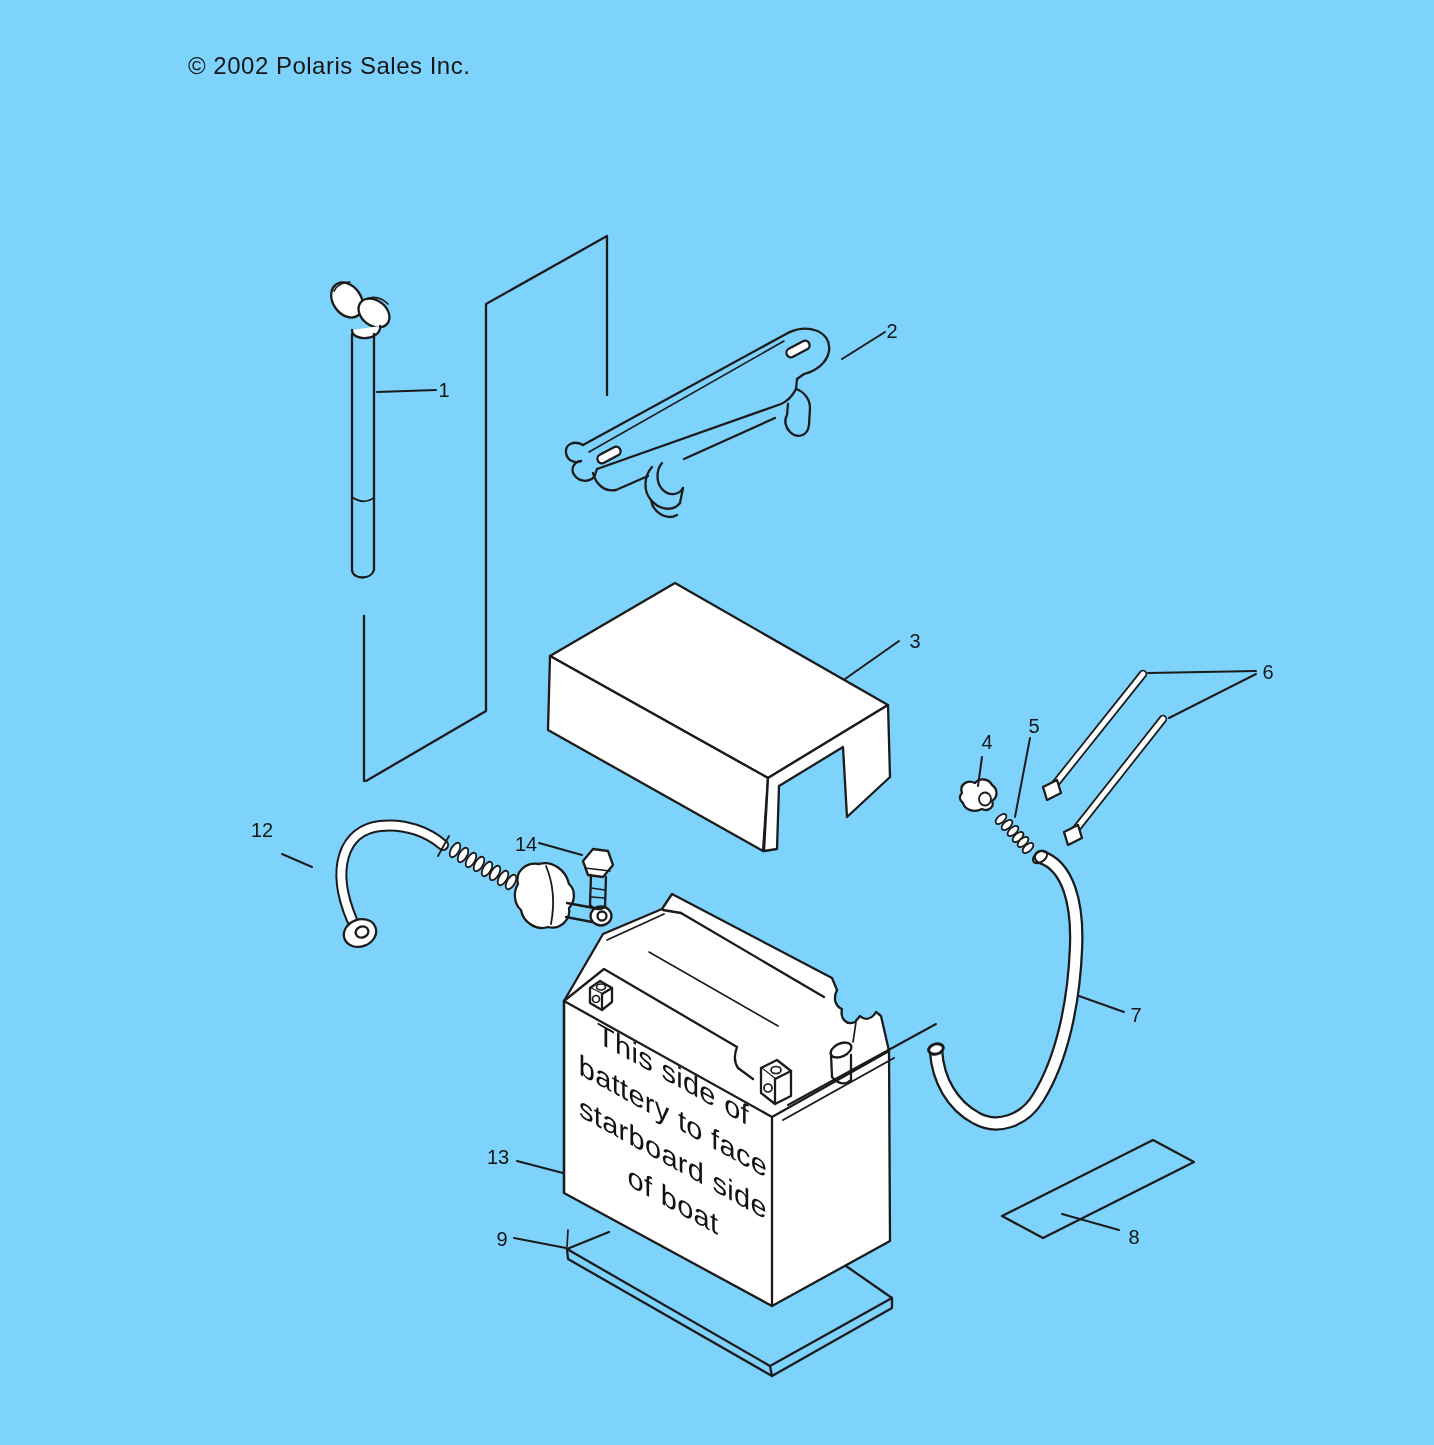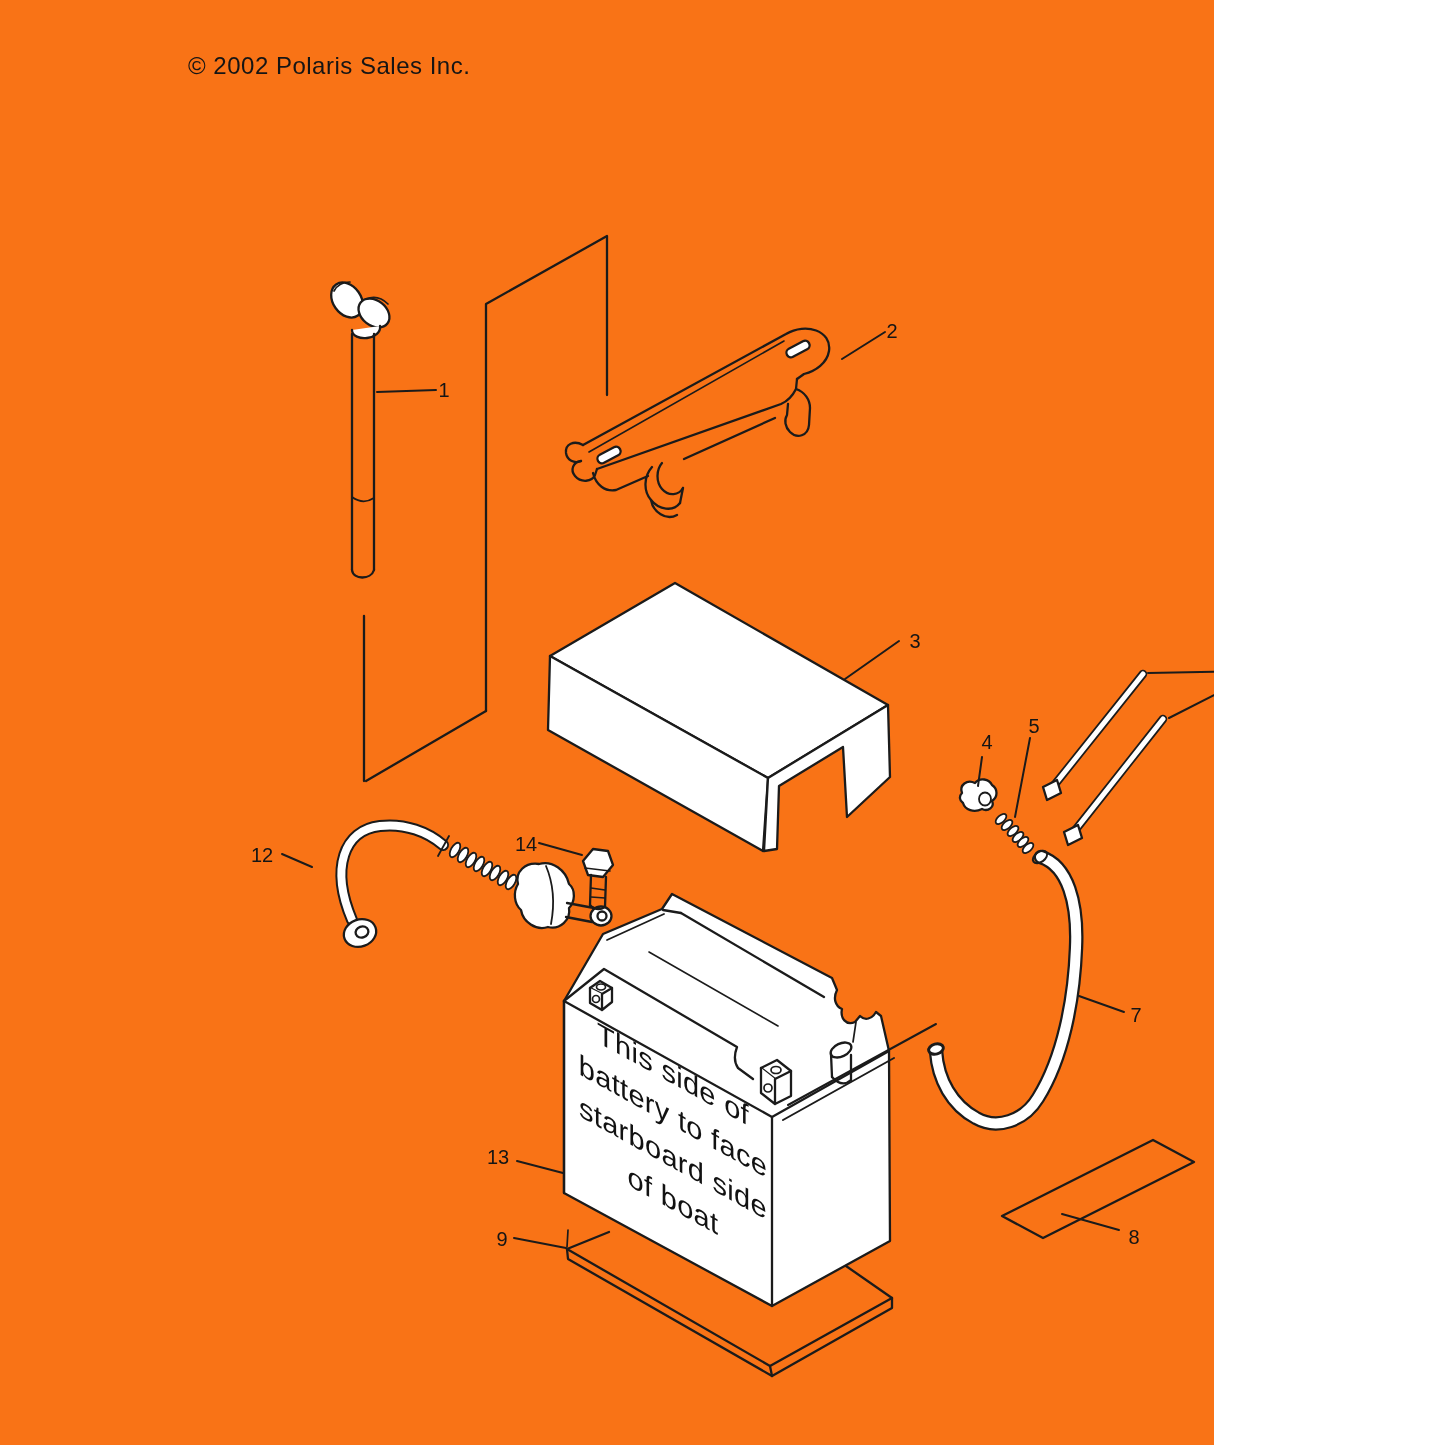--- a/index.html
+++ b/index.html
@@ -1,17 +1,17 @@
 <!DOCTYPE html>
 <html><head>
 <meta charset="utf-8">
 <style>
   html,body{margin:0;padding:0;background:#fff;}
   .stage{
-    position:relative;width:1214px;height:1445px;background:#f97316;
+    position:relative;width:1434px;height:1445px;background:#7dd3fc;
     font-family:"Liberation Sans",sans-serif;color:#151515;overflow:hidden;
   }
   .stage svg{position:absolute;left:0;top:0;}
   .copyright{
     position:absolute;left:188px;top:52px;font-size:24px;letter-spacing:.5px;
     color:#151515;white-space:nowrap;
   }
   .callout{
     position:absolute;transform:translate(-50%,-50%);
     font-size:20px;color:#151515;white-space:nowrap;
@@ -197,15 +197,15 @@
   <div class="callout" style="left:892px;top:331px">2</div>
   <div class="callout" style="left:915px;top:641px">3</div>
   <div class="callout" style="left:987px;top:742px">4</div>
   <div class="callout" style="left:1034px;top:726px">5</div>
   <div class="callout" style="left:1268px;top:672px">6</div>
   <div class="callout" style="left:1136px;top:1015px">7</div>
   <div class="callout" style="left:1134px;top:1237px">8</div>
   <div class="callout" style="left:502px;top:1239px">9</div>
   <div class="callout" style="left:498px;top:1157px">13</div>
   <div class="callout" style="left:526px;top:844px">14</div>
-  <div class="callout" style="left:262px;top:855px">12</div>
+  <div class="callout" style="left:262px;top:830px">12</div>
 
 </div>
 
 </body></html>

